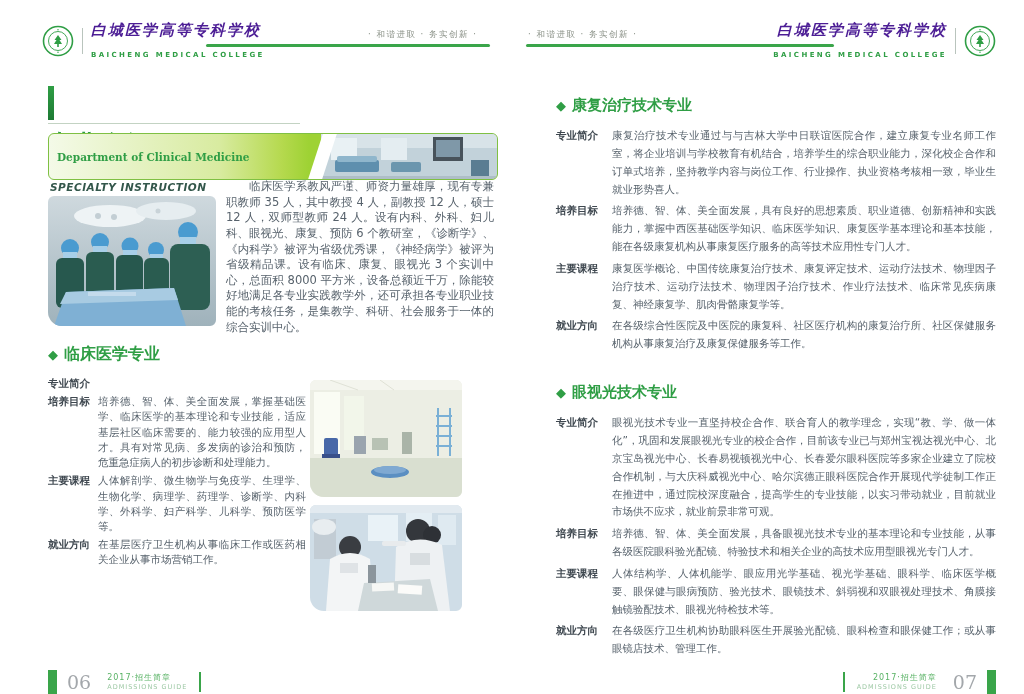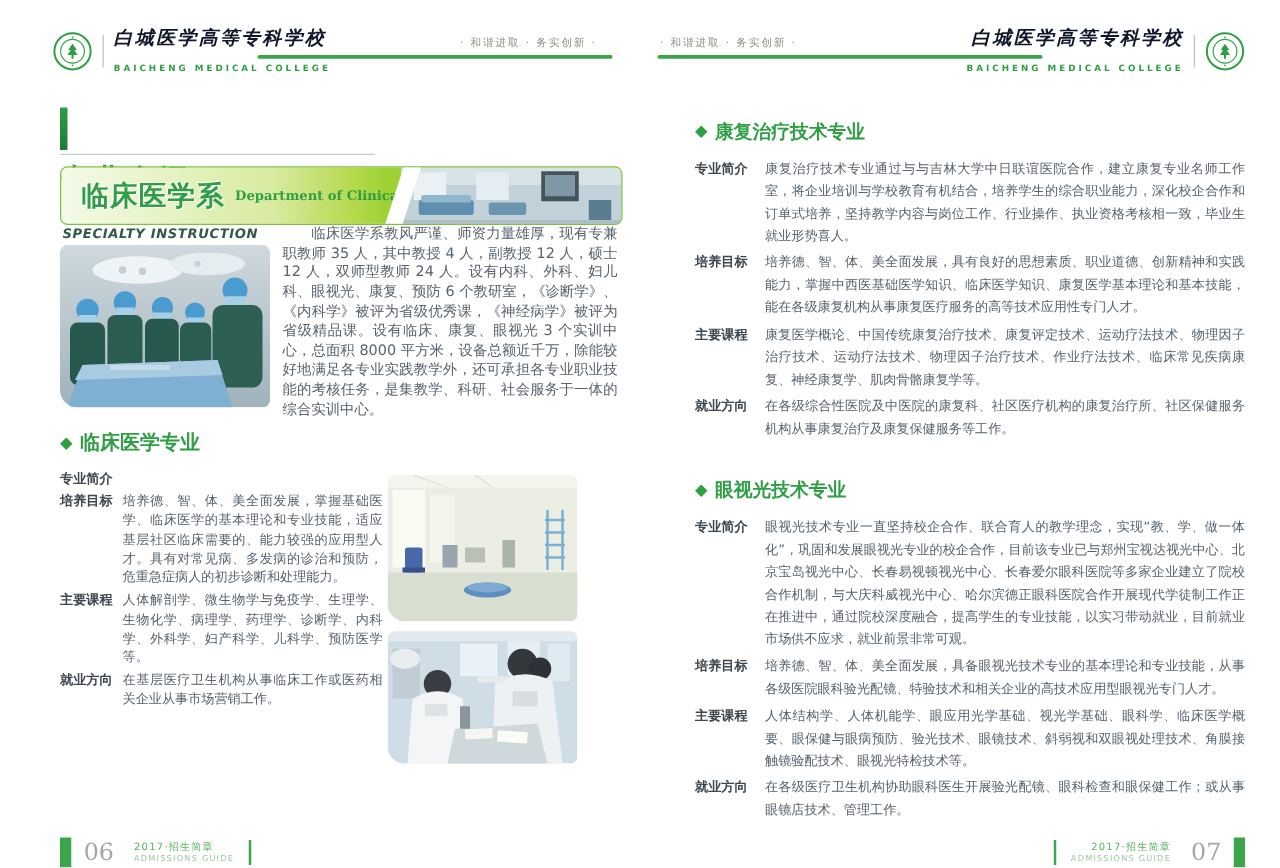--- a/index.html
+++ b/index.html
@@ -8,21 +8,21 @@
   .canvas { position: relative; width: 1024px; height: 694px; background: #fff; overflow: hidden; margin: 0 auto; }
 
   
   .hdr { position: absolute; top: 22px; display: flex; align-items: center; gap: 8px; }
   .hdr-left { left: 42px; }
   .hdr-right { right: 28px; }
   .logo-svg { width: 32px; height: 32px; display: block; }
   .hdr-divider { width: 1px; height: 26px; background: #b9c4bd; }
   .name-col { display: flex; flex-direction: column; line-height: 1.15; }
   .hdr-right .name-col { text-align: right; }
-  .name-zh { font-size: 15px; font-weight: bold; color: #0f172a; letter-spacing: 2px; font-family: "DejaVu Serif", "Liberation Serif", serif; font-style: italic; }
+  .name-zh { font-size: 15px; font-weight: bold; color: #4c1d95; letter-spacing: 2px; font-family: "DejaVu Serif", "Liberation Serif", serif; font-style: italic; }
   .name-en { font-size: 7px; font-weight: bold; color: #2f9e45; letter-spacing: 2.4px; margin-top: 12px; }
   .motto { position: absolute; top: 29px; font-size: 8.5px; color: #8b9288; letter-spacing: 1.5px; }
   .motto-left { left: 368px; }
   .motto-right { left: 528px; }
   .rule { position: absolute; top: 44px; height: 3px; background: #3aa54a; border-radius: 2px; }
   .rule-left { left: 206px; width: 284px; }
   .rule-right { left: 526px; width: 308px; }
 
   
   .title-block { position: absolute; left: 48px; top: 84px; display: flex; align-items: flex-start; gap: 8px; flex-direction: column; }
@@ -130,21 +130,20 @@
     <div class="title-bar"></div>
     <div class="title-zh">专业介绍</div>
     <div class="title-right">
       <div class="title-chevrons">&gt;&gt;&gt;</div>
       <div class="title-en">SPECIALTY INSTRUCTION</div>
     </div>
   </div>
   <div class="title-underline"></div>
 
   <div class="banner">
-    <div class="banner-zh">临床医学系</div>
     <div class="banner-en">Department of Clinical Medicine</div>
     <div class="banner-photo">
       <svg viewBox="0 0 176 47" width="176" height="47" preserveAspectRatio="none">
         <rect width="176" height="47" fill="#c2d2da"></rect>
         <rect x="0" y="0" width="176" height="14" fill="#d8e3e8"></rect>
         <rect x="10" y="4" width="26" height="22" fill="#e9f1f4"></rect>
         <rect x="60" y="4" width="26" height="22" fill="#e4edf1"></rect>
         <rect x="112" y="3" width="30" height="24" fill="#47525a"></rect>
         <rect x="115" y="6" width="24" height="17" fill="#7f98a8"></rect>
         <rect x="14" y="26" width="44" height="12" rx="2" fill="#5e8fae"></rect>

